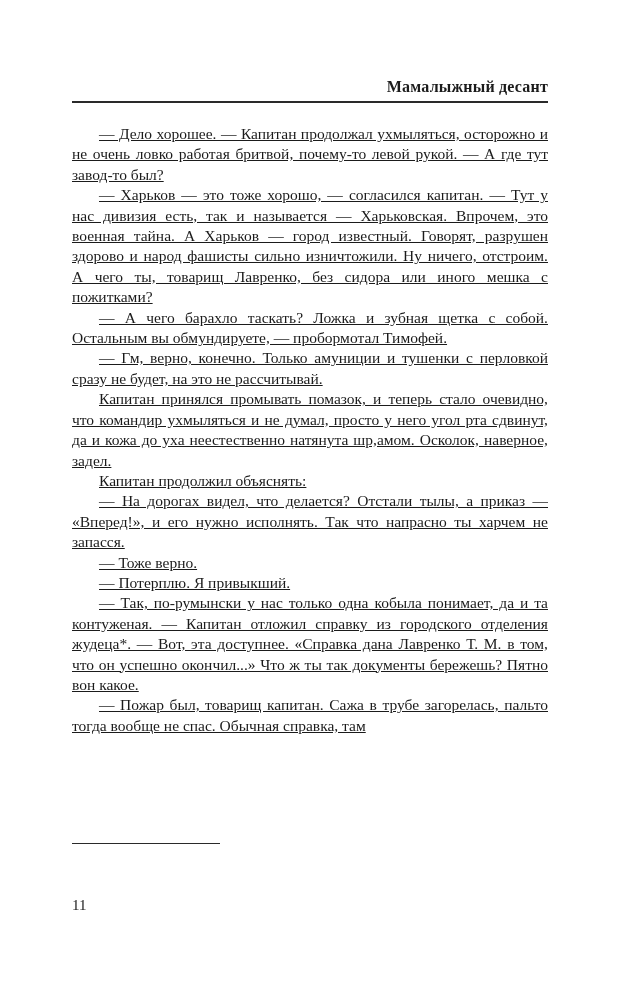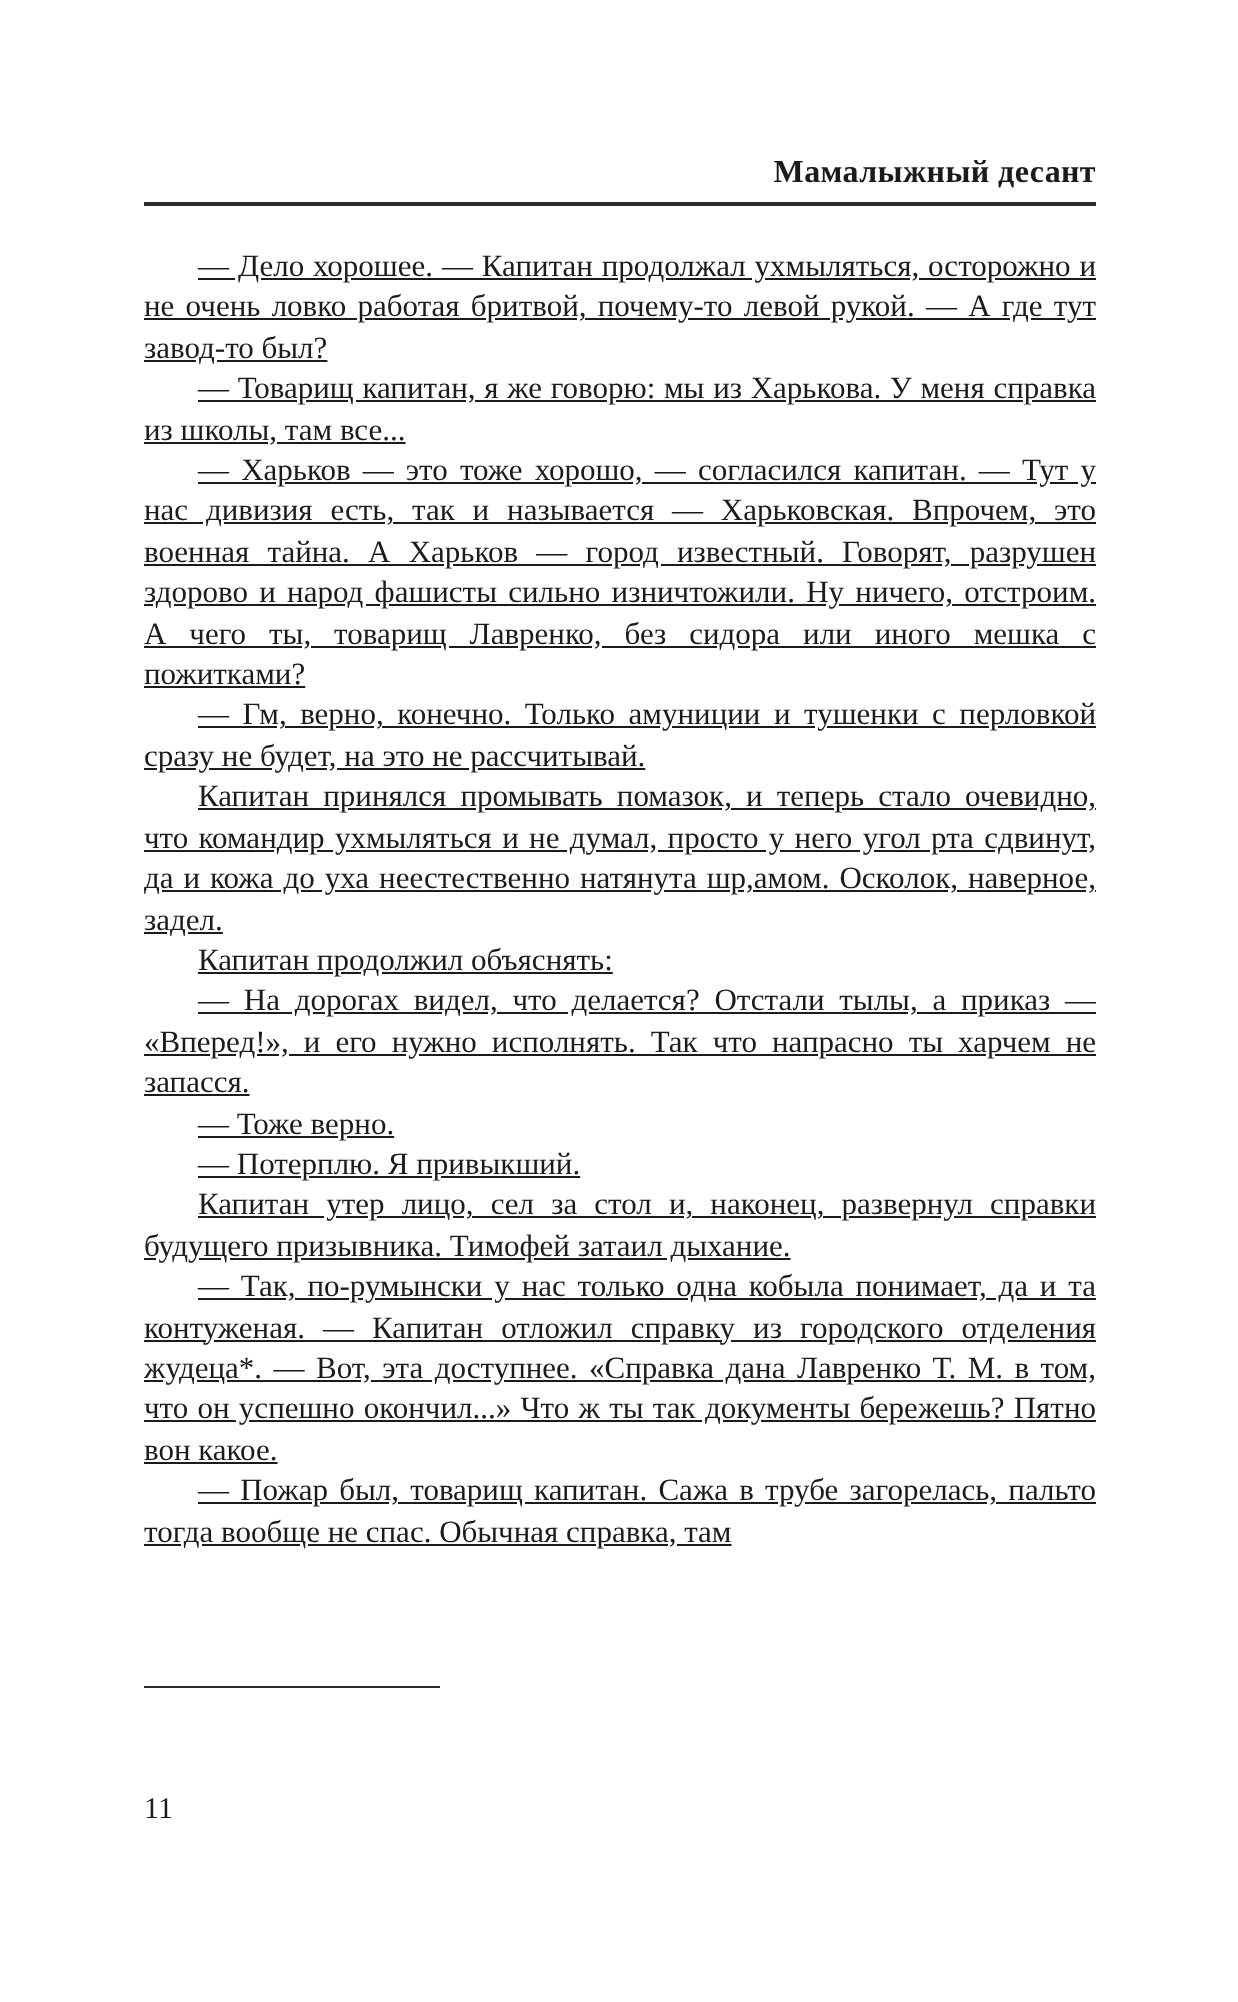--- a/index.html
+++ b/index.html
@@ -87,29 +87,28 @@
 <div class="page">
 
   <div class="text-col running-head-wrap">
     <div class="running-head">Мамалыжный десант</div>
     <div class="header-rule"></div>
   </div>
 
   <div class="text-col body-text">
 
   <p>— Дело хорошее. — Капитан продолжал ухмыляться, осторожно и не очень ловко работая бритвой, почему-то левой рукой. — А где тут завод-то был?</p>
-      <p>— Товарищ капитан, я же говорю: мы из Харькова. У меня справка из школы, там все...</p>
       <p>— Харьков — это тоже хорошо, — согласился капитан. — Тут у нас дивизия есть, так и называется — Харьковская. Впрочем, это военная тайна. А Харьков — город известный. Говорят, разрушен здорово и народ фашисты сильно изничтожили. Ну ничего, отстроим. А чего ты, товарищ Лавренко, без сидора или иного мешка с пожитками?</p>
+      <p>— А чего барахло таскать? Ложка и зубная щетка с собой. Остальным вы обмундируете, — пробормотал Тимофей.</p>
       <p>— Гм, верно, конечно. Только амуниции и тушенки с перловкой сразу не будет, на это не рассчитывай.</p>
       <p>Капитан принялся промывать помазок, и теперь стало очевидно, что командир ухмыляться и не думал, просто у него угол рта сдвинут, да и кожа до уха неестественно натянута шр,амом. Осколок, наверное, задел.</p>
       <p>Капитан продолжил объяснять:</p>
       <p>— На дорогах видел, что делается? Отстали тылы, а приказ — «Вперед!», и его нужно исполнять. Так что напрасно ты харчем не запасся.</p>
       <p>— Тоже верно.</p>
       <p>— Потерплю. Я привыкший.</p>
-      <p>Капитан утер лицо, сел за стол и, наконец, развернул справки будущего призывника. Тимофей затаил дыхание.</p>
       <p>— Так, по-румынски у нас только одна кобыла понимает, да и та контуженая. — Капитан отложил справку из городского отделения жудеца*. — Вот, эта доступнее. «Справка дана Лавренко Т. М. в том, что он успешно окончил...» Что ж ты так документы бережешь? Пятно вон какое.</p>
       <p>— Пожар был, товарищ капитан. Сажа в трубе загорелась, пальто тогда вообще не спас. Обычная справка, там</p>
     </div>
 
   <div class="text-col footnote-block">
     <div class="footnote-rule"></div>
   </div>
 
   <div class="page-number">11</div>
 

